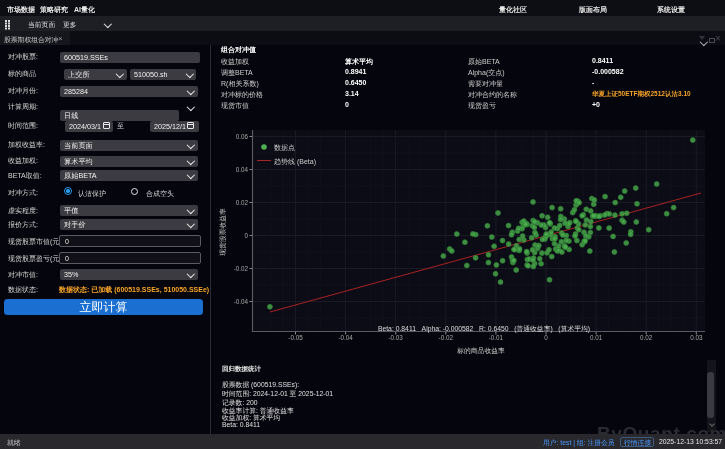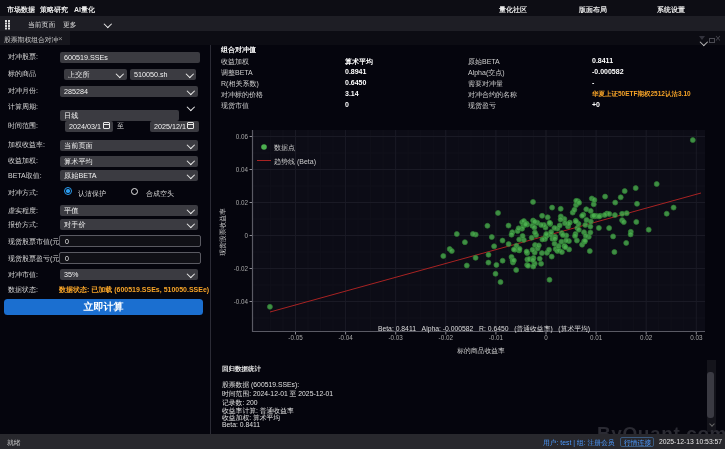--- a/index.html
+++ b/index.html
@@ -102,21 +102,21 @@
 <div class="inp" style="left:59px;top:251.5px;width:142px;">0</div>
 
 <div class="lbl" style="left:8px;top:270px;">对冲市值:</div>
 <div class="dd" style="left:60px;top:269px;width:138px;">35%</div>
 <div class="chev" style="left:188px;top:271px;"></div>
 
 <div class="lbl" style="left:8px;top:285px;">数据状态:</div>
 <div class="abs" style="left:59px;top:285px;font-size:7px;font-weight:bold;color:#f7a428;white-space:nowrap;">数据状态: 已加载 (600519.SSEs, 510050.SSEe)</div>
 
 <div class="abs" style="left:4px;top:298.5px;width:199px;height:16px;background:#1b6fd0;border-radius:3.5px;"></div>
-<div class="abs" style="left:4px;top:303px;width:199px;height:8px;text-align:center;font-size:10px;font-weight:bold;color:#fff;line-height:8px;">立即计算</div>
+<div class="abs" style="left:4px;top:303px;width:199px;height:8px;text-align:center;font-size:12px;font-weight:normal;color:#fff;line-height:8px;">立即计算</div>
 
 <div class="abs" style="left:221px;top:45px;font-size:7px;font-weight:bold;color:#fff;">组合对冲值</div>
 <div class="sl" style="left:221px;top:57px;">收益加权</div>
 <div class="sv" style="left:345px;top:57px;">算术平均</div>
 <div class="sl" style="left:468px;top:57px;">原始BETA</div>
 <div class="sv" style="left:592px;top:57px;">0.8411</div>
 <div class="sl" style="left:221px;top:68px;">调整BETA</div>
 <div class="sv" style="left:345px;top:68px;">0.8941</div>
 <div class="sl" style="left:468px;top:68px;">Alpha(交点)</div>
 <div class="sv" style="left:592px;top:68px;">-0.000582</div>

